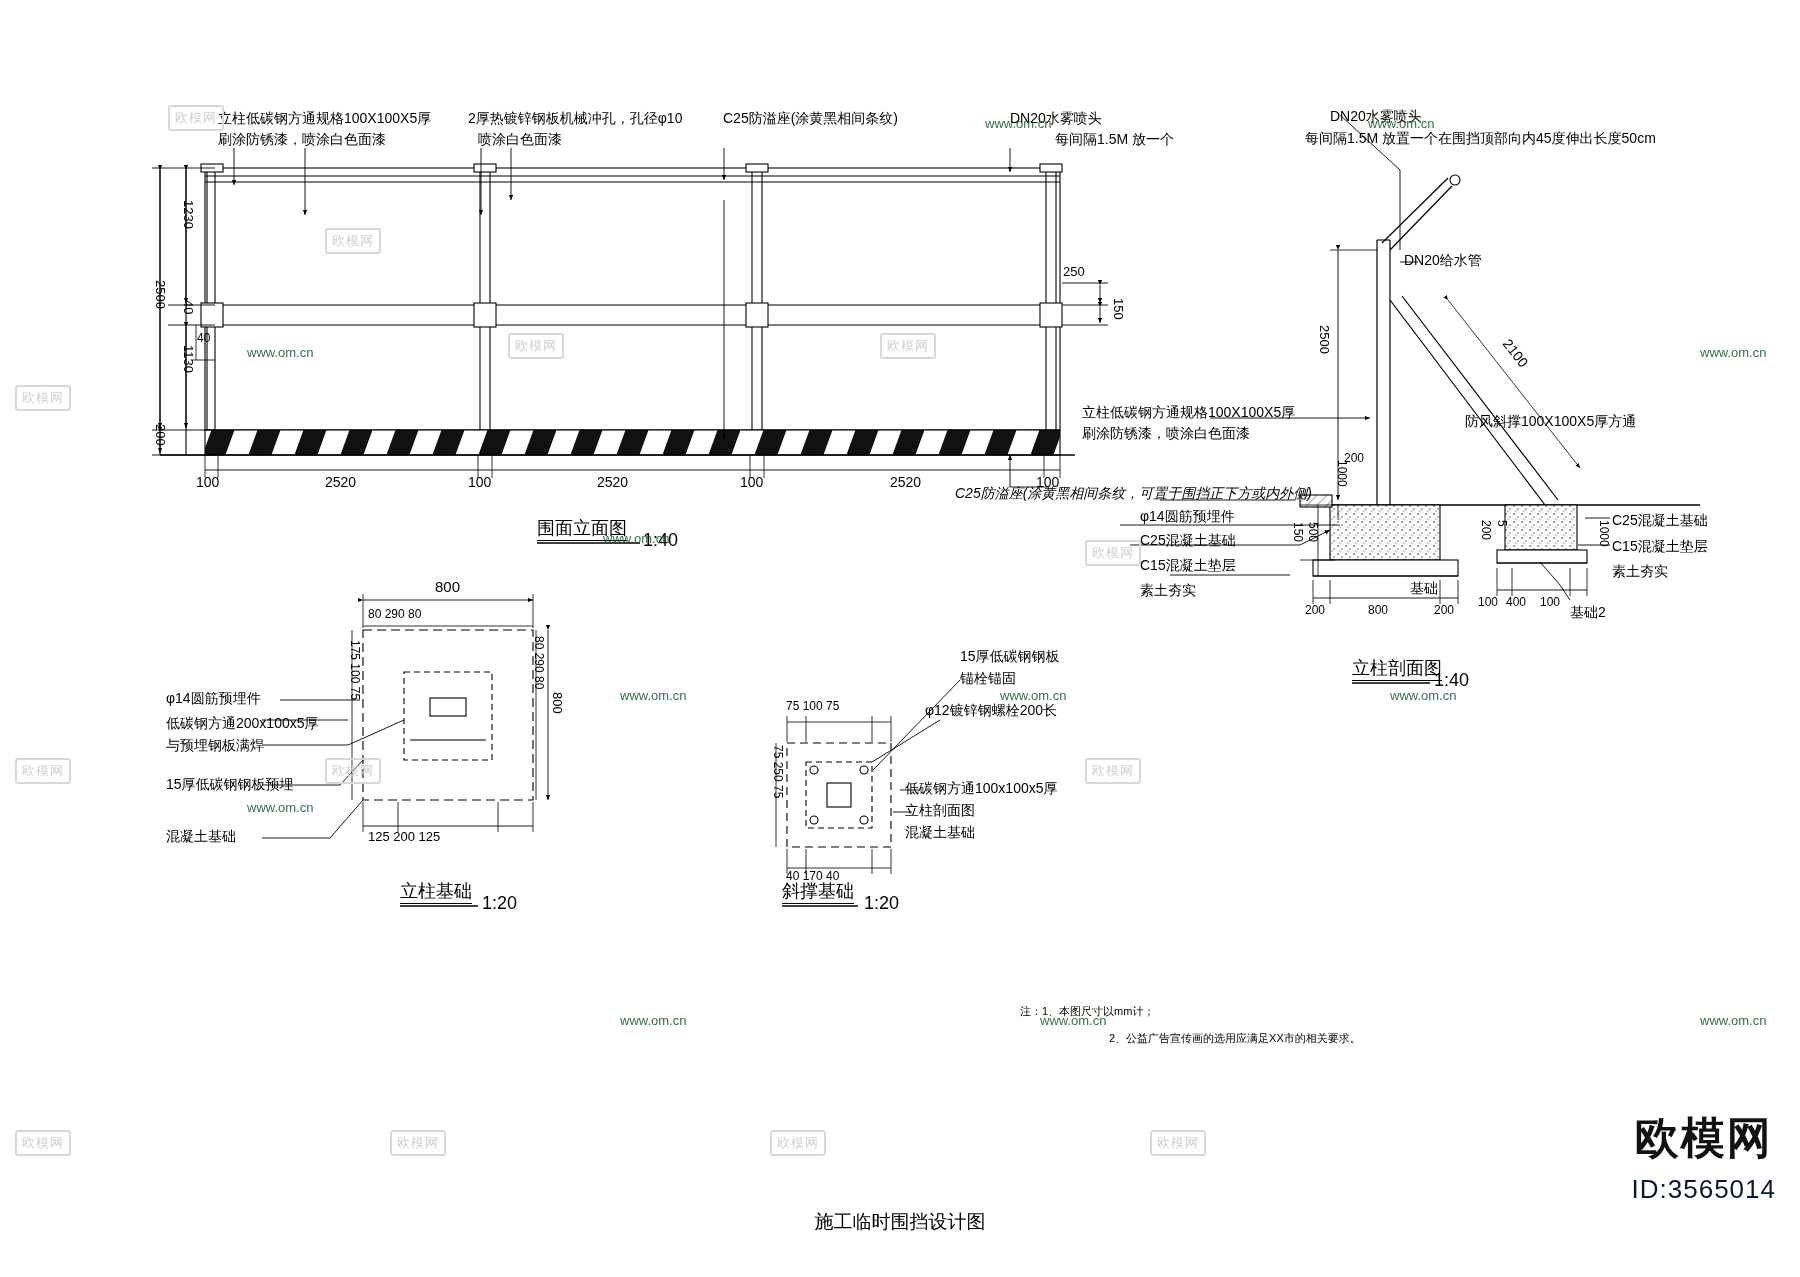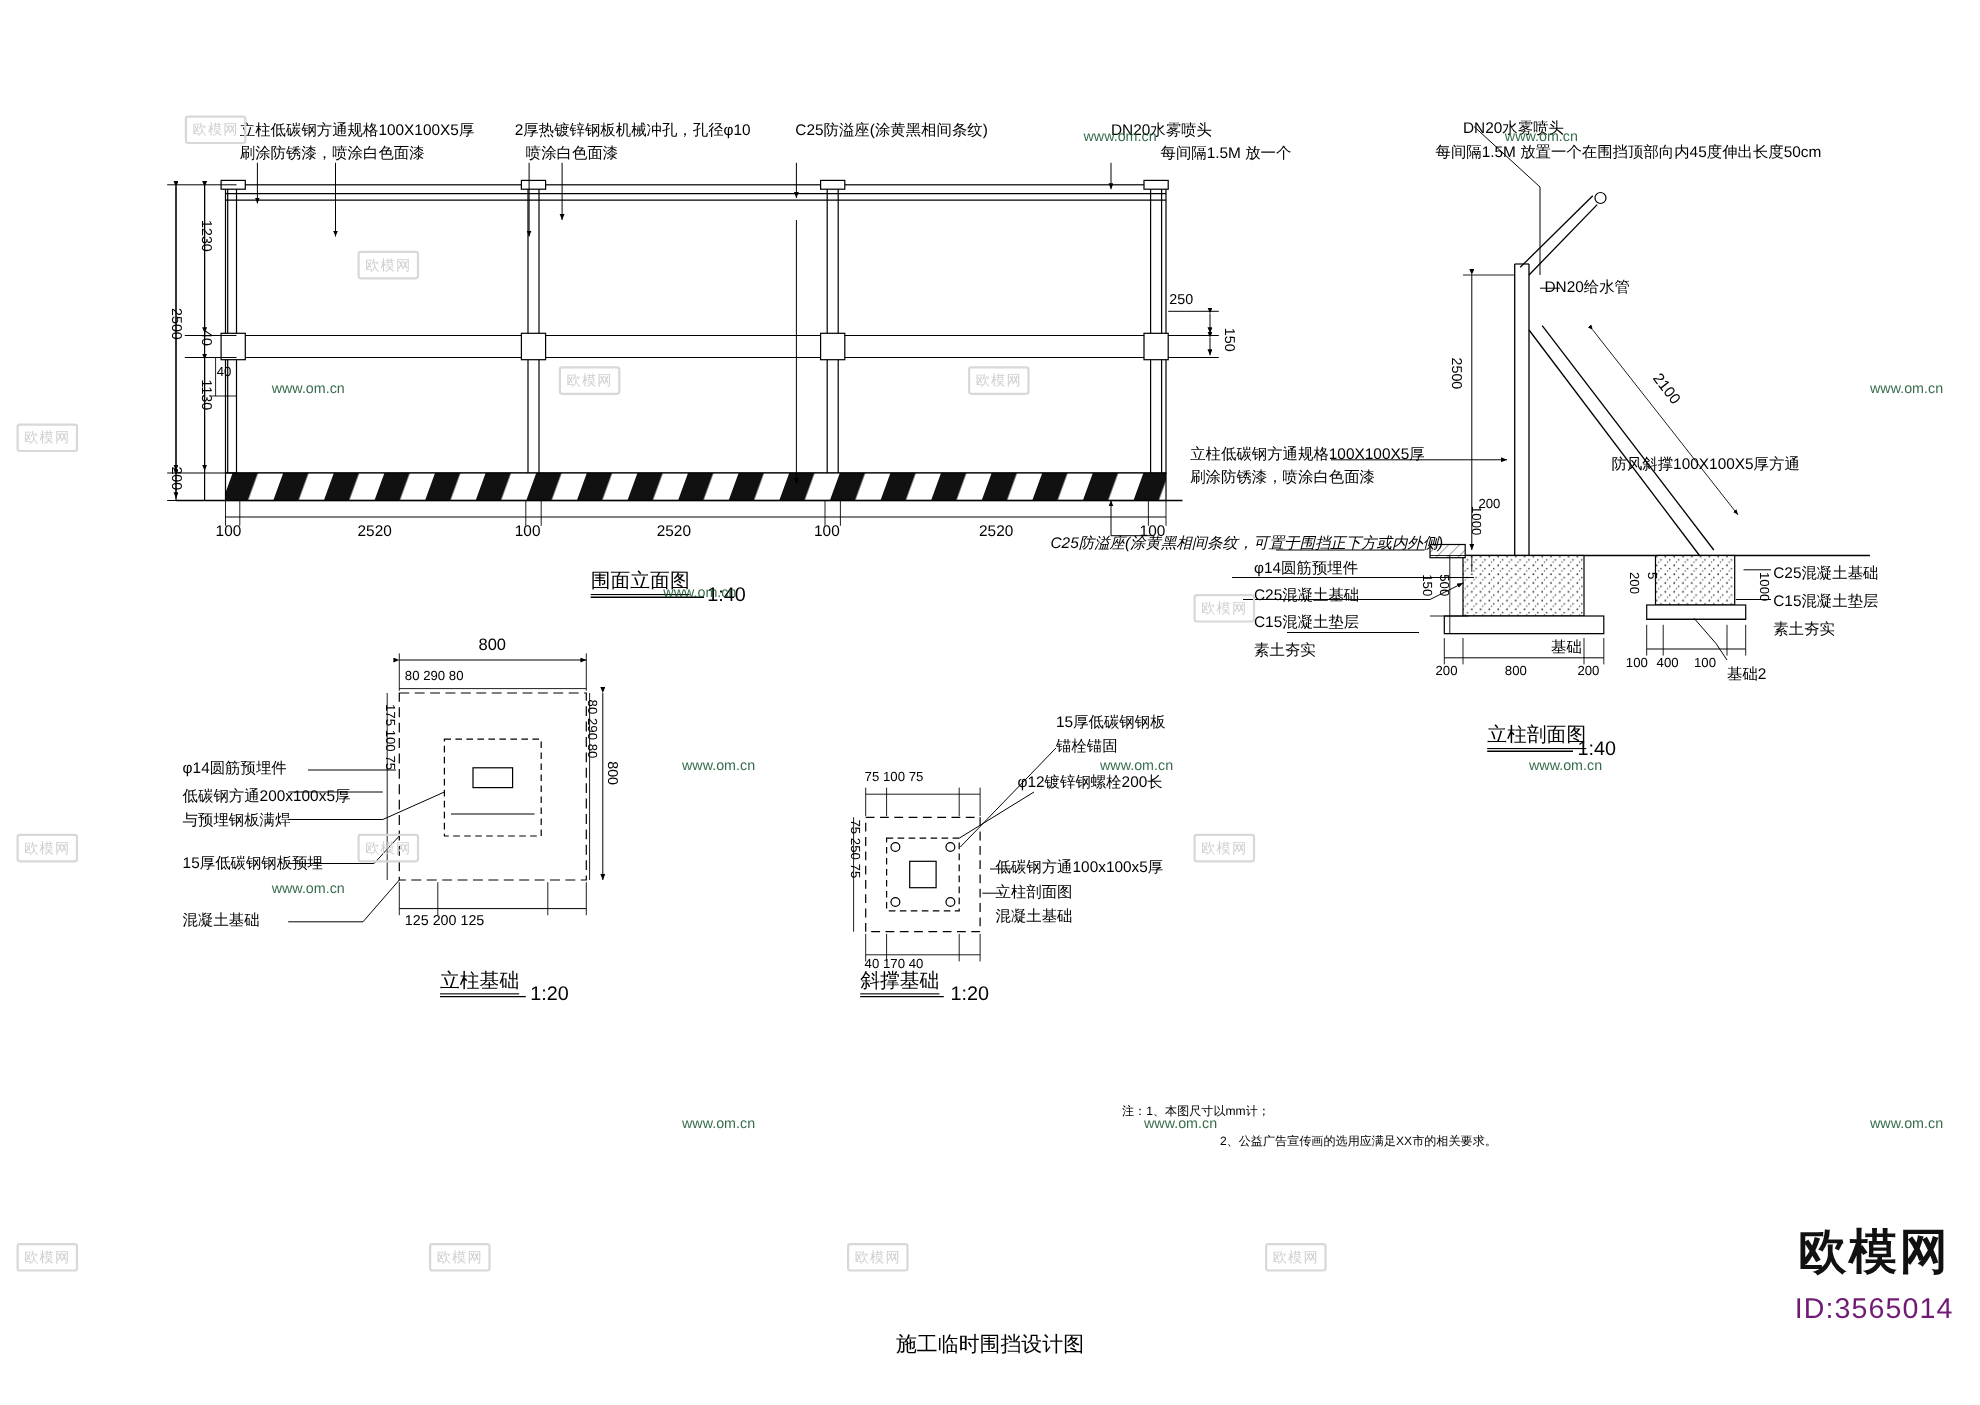--- a/index.html
+++ b/index.html
@@ -16,21 +16,21 @@
   .txt.s12{font-size:12px;}
   .txt.s14{font-size:14px;}
   .txt.s16{font-size:11px;}
   .txt.s18{font-size:18px;}
   .vert{writing-mode:vertical-rl;text-orientation:mixed;}
   .wm{position:absolute;color:#14532d;font-size:13px;opacity:.85;white-space:nowrap;pointer-events:none;}
   .wmbox{position:absolute;border:2px solid #d8d8d8;color:#d0d0d0;font-size:13px;
          padding:2px 5px;border-radius:3px;letter-spacing:1px;pointer-events:none;}
   .logo{position:absolute;right:24px;bottom:72px;text-align:center;}
   .logo .mark{font-size:44px;font-weight:bold;letter-spacing:2px;color:#111;font-family:"DejaVu Sans",sans-serif;}
-  .logo .idtxt{font-size:26px;color:#701a75;margin-top:6px;letter-spacing:1px;}
+  .logo .idtxt{font-size:26px;color:#0f172a;margin-top:6px;letter-spacing:1px;}
   .title{position:absolute;left:0;right:0;bottom:42px;text-align:center;font-size:19px;}
   .ul{border-bottom:1.4px solid #000;padding-bottom:1px;}
 </style>
 </head>
 <body>
 
 <svg class="cad" viewBox="0 0 1800 1277" xmlns="http://www.w3.org/2000/svg">
   <defs>
     <pattern id="hazard" width="46" height="28" patternUnits="userSpaceOnUse" patternTransform="skewX(-20)">
       <rect width="46" height="28" fill="#ffffff"></rect>

